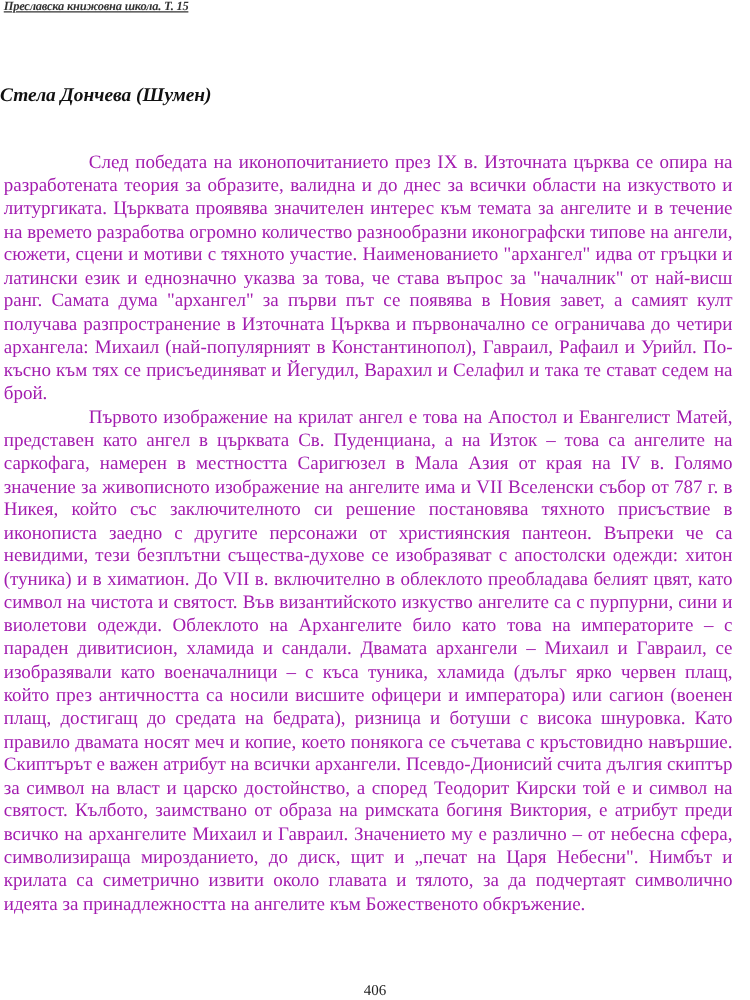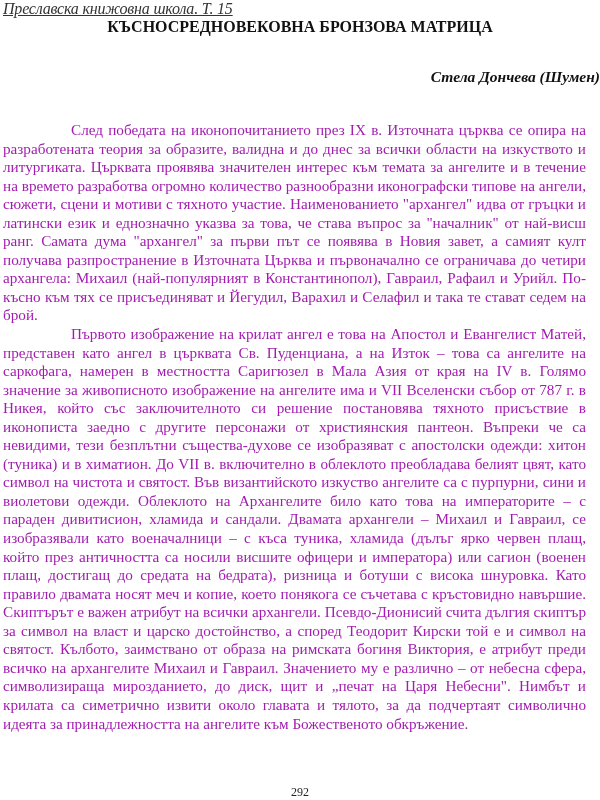--- a/index.html
+++ b/index.html
@@ -1,39 +1,38 @@
 <!DOCTYPE html>
 <html><head>
 <meta charset="utf-8">
 <style>
   html, body { margin: 0; padding: 0; background: #ffffff; }
   body { width: 600px; height: 800px; position: relative; overflow: hidden;
          font-family: "Liberation Serif", "DejaVu Serif", serif; color: #1a1a1a; }
-  .running-head { position: absolute; left: 3px; top: 0px; font-size: 16px; font-style: italic;
-                  font-weight: normal; text-decoration: underline; color: #333; letter-spacing: -0.2px; text-align: center; }
+  .running-head { position: absolute; left: 3px; top: 0px; font-size: 10px; font-style: italic;
+                  font-weight: bold; text-decoration: underline; color: #333; letter-spacing: -0.2px; text-align: center; }
   .title { position: absolute; left: 0; width: 600px; top: 18px; text-align: center;
            font-weight: bold; font-size: 16px; line-height: 17px; color: #111; }
   .title .l2 { padding-right: 40px; }
-  .author { position: absolute; left: 0; width: 600px; top: 68px; text-align: right;
-            font-weight: bold; font-style: italic; font-size: 15.5px; color: #111; padding-left: 28px; box-sizing: border-box; }
+  .author { position: absolute; left: 0; width: 600px; top: 68px; text-align: left;
+            font-weight: bold; font-style: italic; font-size: 15.5px; color: #111; padding-left: 0; box-sizing: border-box; }
   .body { position: absolute; left: 3px; top: 121px; width: 583px; font-size: 15.2px; line-height: 18.55px;
           text-align: justify; color: #a21caf; }
   .body p { margin: 0; text-indent: 68px; }
   .page-number { position: absolute; left: 0; width: 600px; top: 785px; text-align: center;
                  font-size: 12px; color: #222; }
 </style>
 </head>
 <body>
 
 <div class="running-head">Преславска книжовна школа. Т. 15</div>
 
 <div class="title">
-  <div class="l1">КЪСНОСРЕДНОВЕКОВНА БРОНЗОВА МАТРИЦА</div>
 </div>
 
 <div class="author">Стела Дончева (Шумен)</div>
 
 <div class="body">
   <p>След победата на иконопочитанието през IX в. Източната църква се опира на разработената теория за образите, валидна и до днес за всички области на изкуството и литургиката. Църквата проявява значителен интерес към темата за ангелите и в течение на времето разработва огромно количество разнообразни иконографски типове на ангели, сюжети, сцени и мотиви с тяхното участие. Наименованието "архангел" идва от гръцки и латински език и еднозначно указва за това, че става въпрос за "началник" от най-висш ранг. Самата дума "архангел" за първи път се появява в Новия завет, а самият култ получава разпространение в Източната Църква и първоначално се ограничава до четири архангела: Михаил (най-популярният в Константинопол), Гавраил, Рафаил и Урийл. По-късно към тях се присъединяват и Йегудил, Варахил и Селафил и така те стават седем на брой.</p>
   <p>Първото изображение на крилат ангел е това на Апостол и Евангелист Матей, представен като ангел в църквата Св. Пуденциана, а на Изток – това са ангелите на саркофага, намерен в местността Саригюзел в Мала Азия от края на IV в. Голямо значение за живописното изображение на ангелите има и VII Вселенски събор от 787 г. в Никея, който със заключителното си решение постановява тяхното присъствие в иконописта заедно с другите персонажи от християнския пантеон. Въпреки че са невидими, тези безплътни същества-духове се изобразяват с апостолски одежди: хитон (туника) и в химатион. До VII в. включително в облеклото преобладава белият цвят, като символ на чистота и святост. Във византийското изкуство ангелите са с пурпурни, сини и виолетови одежди. Облеклото на Архангелите било като това на императорите – с параден дивитисион, хламида и сандали. Двамата архангели – Михаил и Гавраил, се изобразявали като военачалници – с къса туника, хламида (дълъг ярко червен плащ, който през античността са носили висшите офицери и императора) или сагион (военен плащ, достигащ до средата на бедрата), ризница и ботуши с висока шнуровка. Като правило двамата носят меч и копие, което понякога се съчетава с кръстовидно навършие. Скиптърът е важен атрибут на всички архангели. Псевдо-Дионисий счита дългия скиптър за символ на власт и царско достойнство, а според Теодорит Кирски той е и символ на святост. Кълбото, заимствано от образа на римската богиня Виктория, е атрибут преди всичко на архангелите Михаил и Гавраил. Значението му е различно – от небесна сфера, символизираща мирозданието, до диск, щит и „печат на Царя Небесни". Нимбът и крилата са симетрично извити около главата и тялото, за да подчертаят символично идеята за принадлежността на ангелите към Божественото обкръжение.</p>
 </div>
 
-<div class="page-number">292</div>
+<div class="page-number">406</div>
 
 </body></html>

